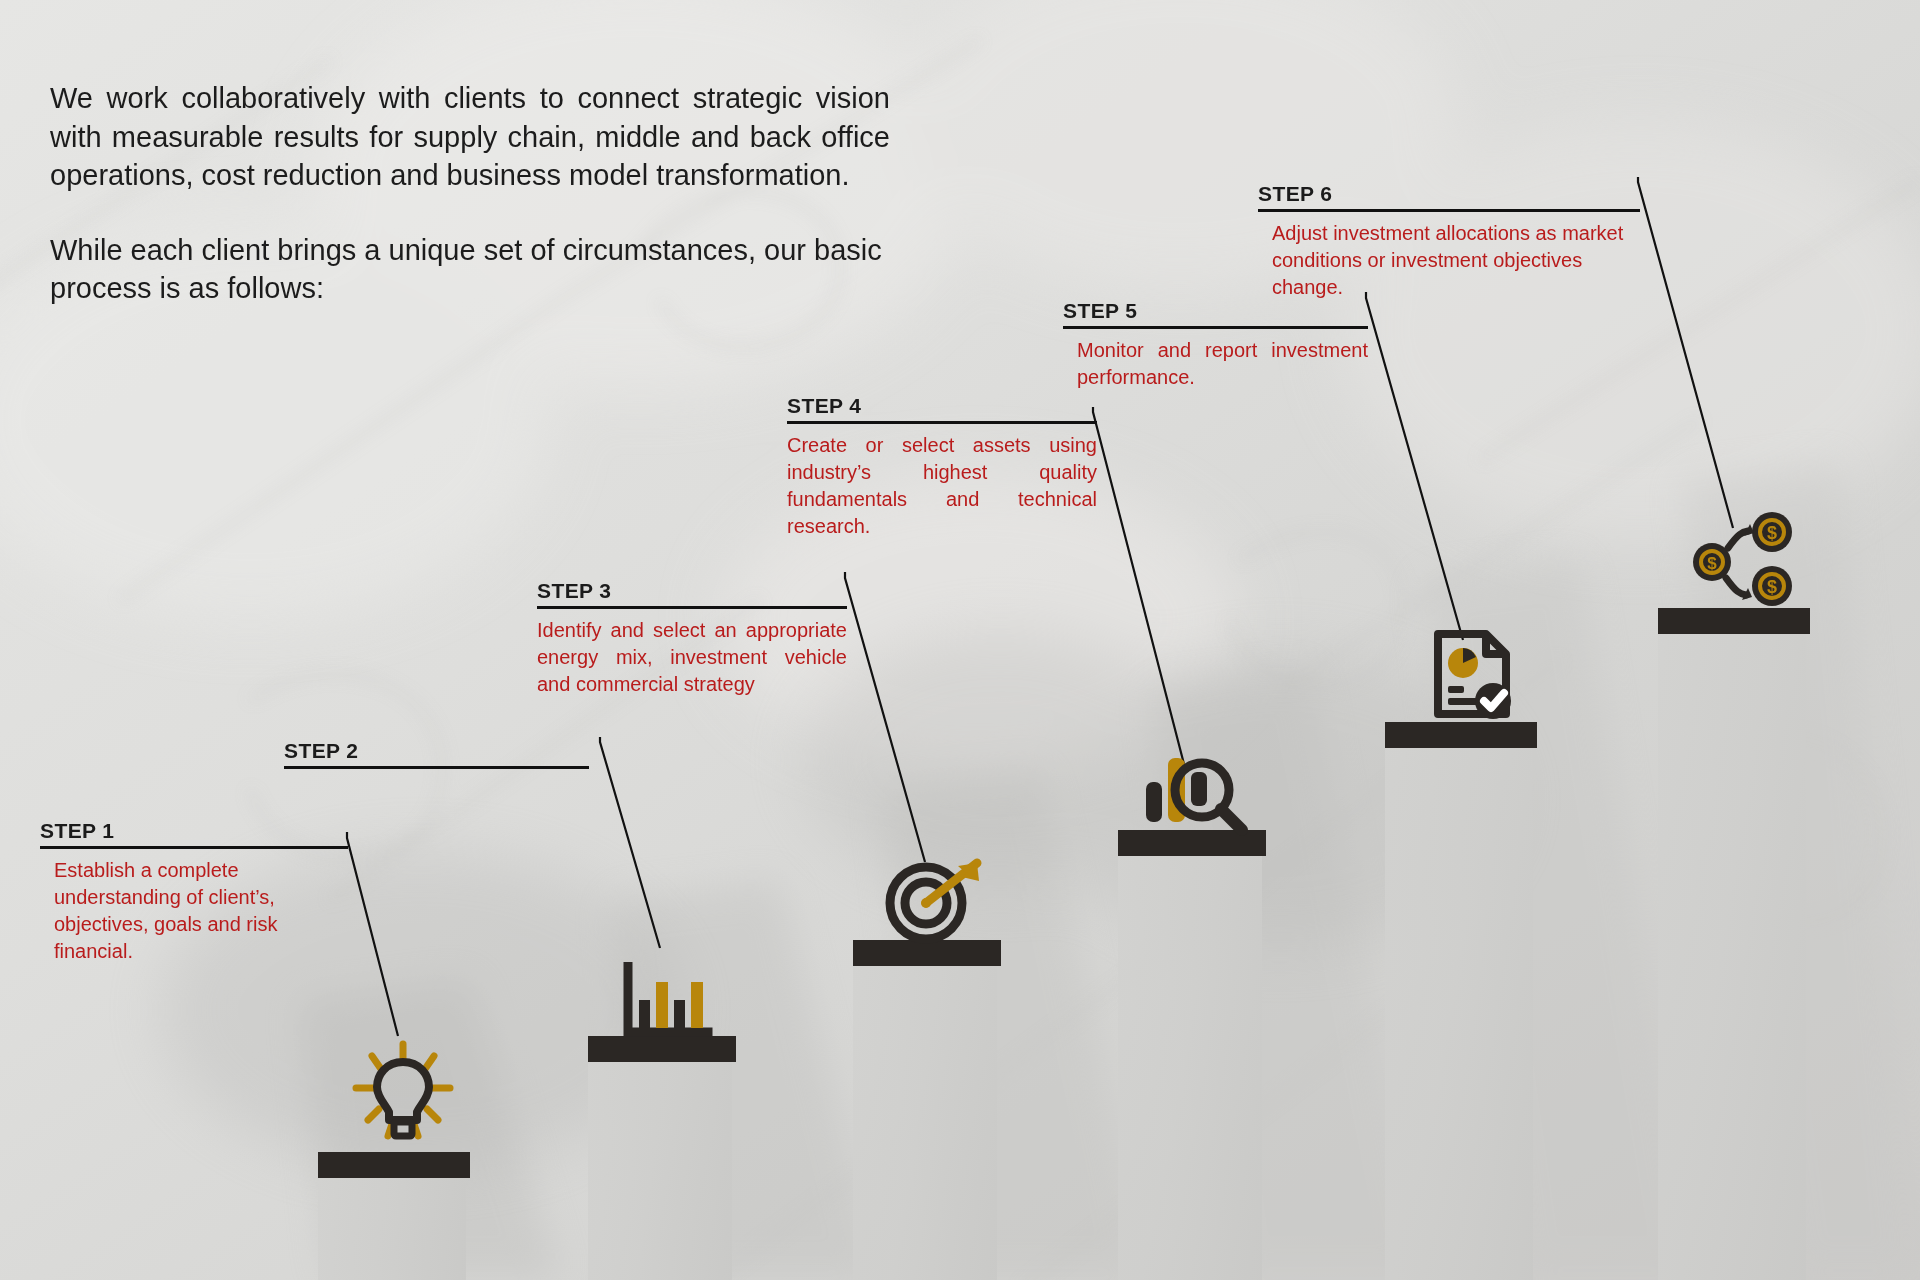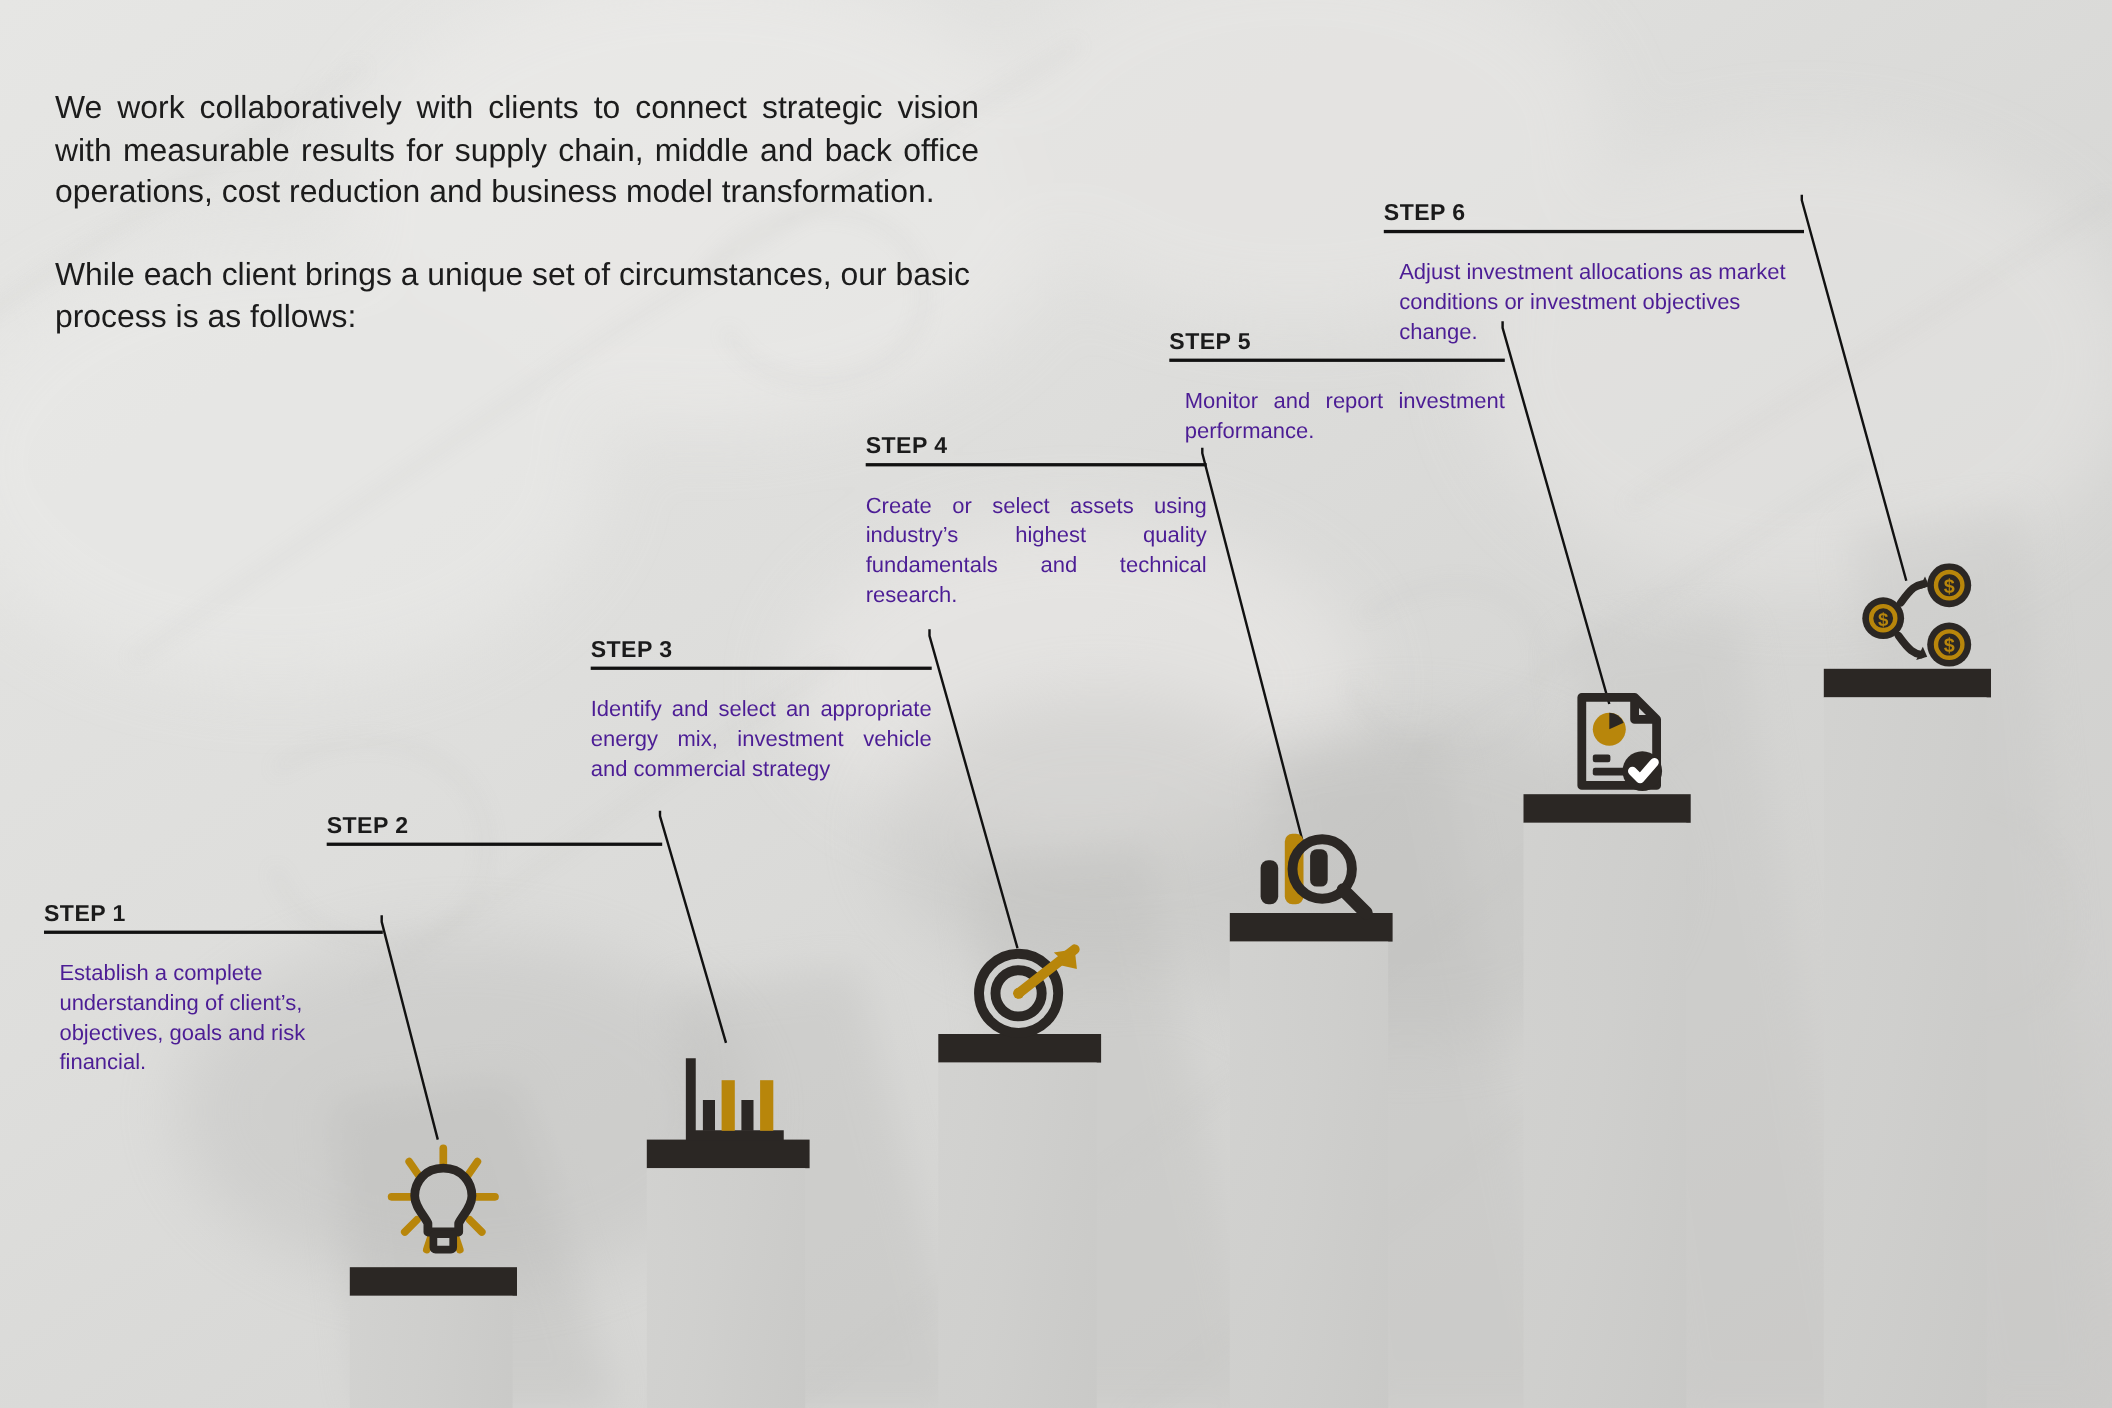--- a/index.html
+++ b/index.html
@@ -38,23 +38,23 @@
     color:#1b1b1b;
     letter-spacing:.4px;
     line-height:1.15;
     padding-bottom:3px;
   }
   .callout .rule{
     height:2.4px; background:#111; width:100%;
   }
   .callout .body{
     font-size:20px;
-    color:#4c1d95;
+    color:#b91c1c;
     line-height:1.36;
-    padding-top:23px;
+    padding-top:8px;
   }
   .callout .body.just{ text-align:justify; }
   .callout .body.indent{ padding-left:14px; }
 
   
   #intro{ position:absolute; left:50px; top:38px; width:840px; z-index:4; }
   #intro p{
     font-size:29px;
     color:#1c1c1c;
     line-height:1.33;
@@ -265,21 +265,21 @@
     <path d="M58 76 L62 85 L52 88 Z" fill="#2b2724"></path>
   </svg>
 </div>
 
 <div class="callout" style="left:40px; top:795px; width:308px;">
   <div class="step-label">STEP 1</div>
   <div class="rule"></div>
   <div class="body indent">Establish a complete understanding of client’s, objectives, goals and risk financial.</div>
 </div>
 
-<div class="callout" style="left:297px; top:715px; width:305px;">
+<div class="callout" style="left:284px; top:715px; width:305px;">
   <div class="step-label">STEP 2</div>
   <div class="rule"></div>
 </div>
 
 <div class="callout" style="left:537px; top:555px; width:310px;">
   <div class="step-label">STEP 3</div>
   <div class="rule"></div>
   <div class="body just">Identify and select an appropriate energy mix, investment vehicle and commercial strategy</div>
 </div>
 

